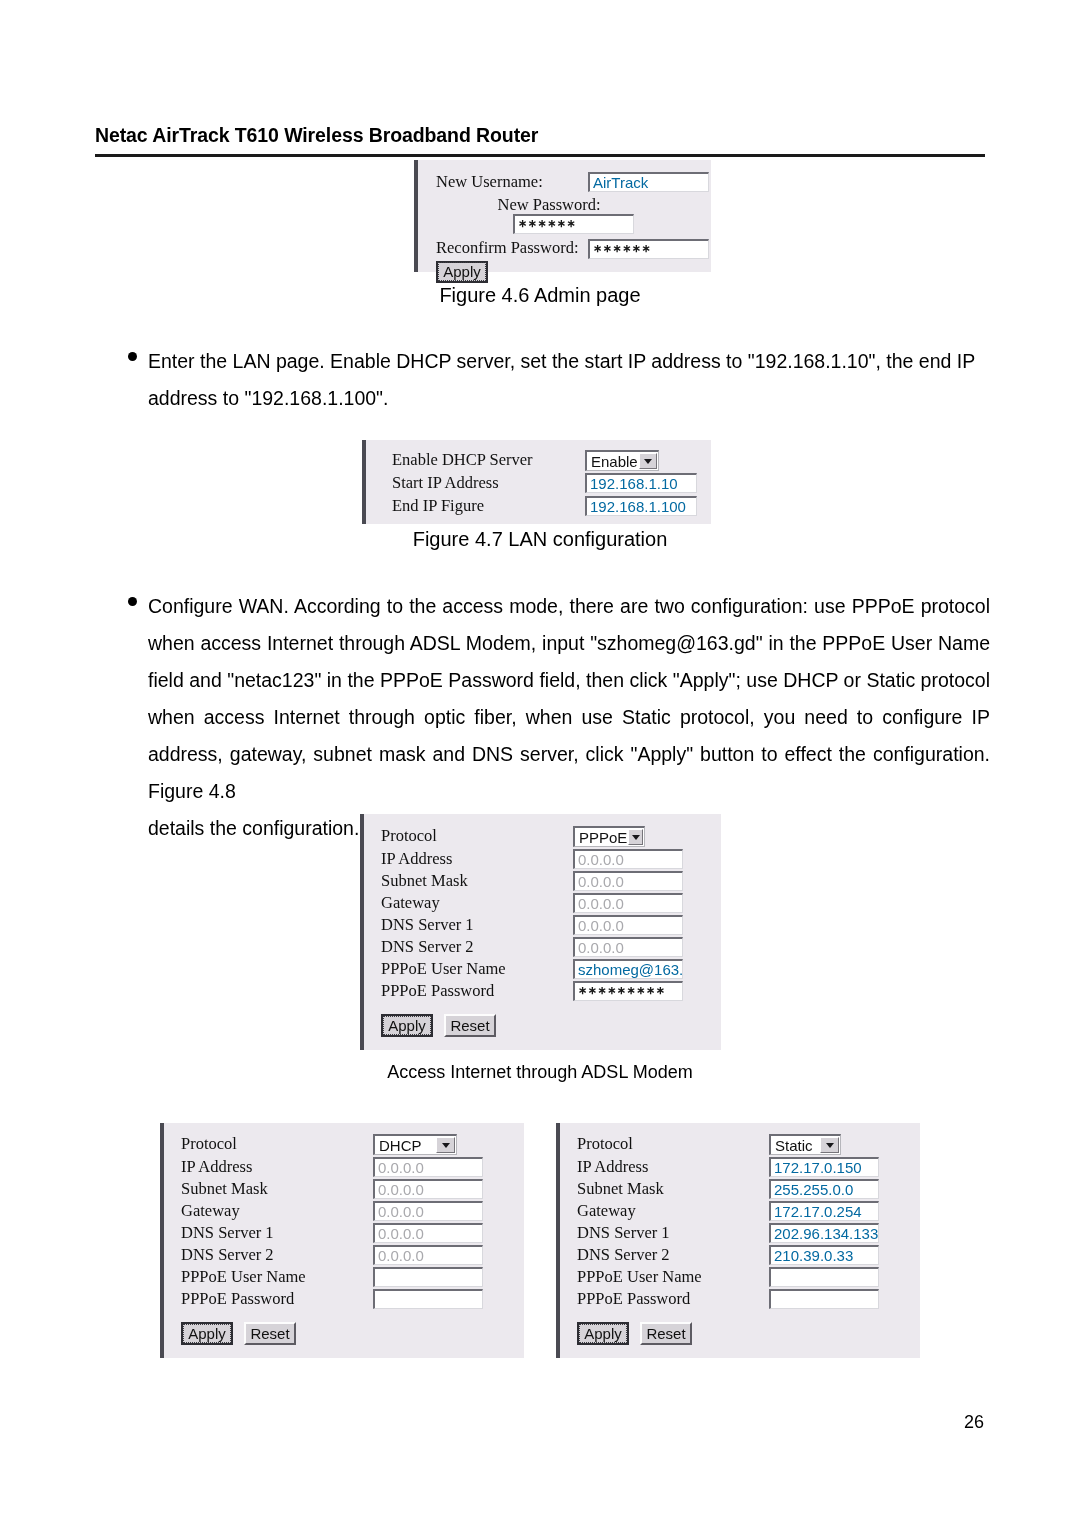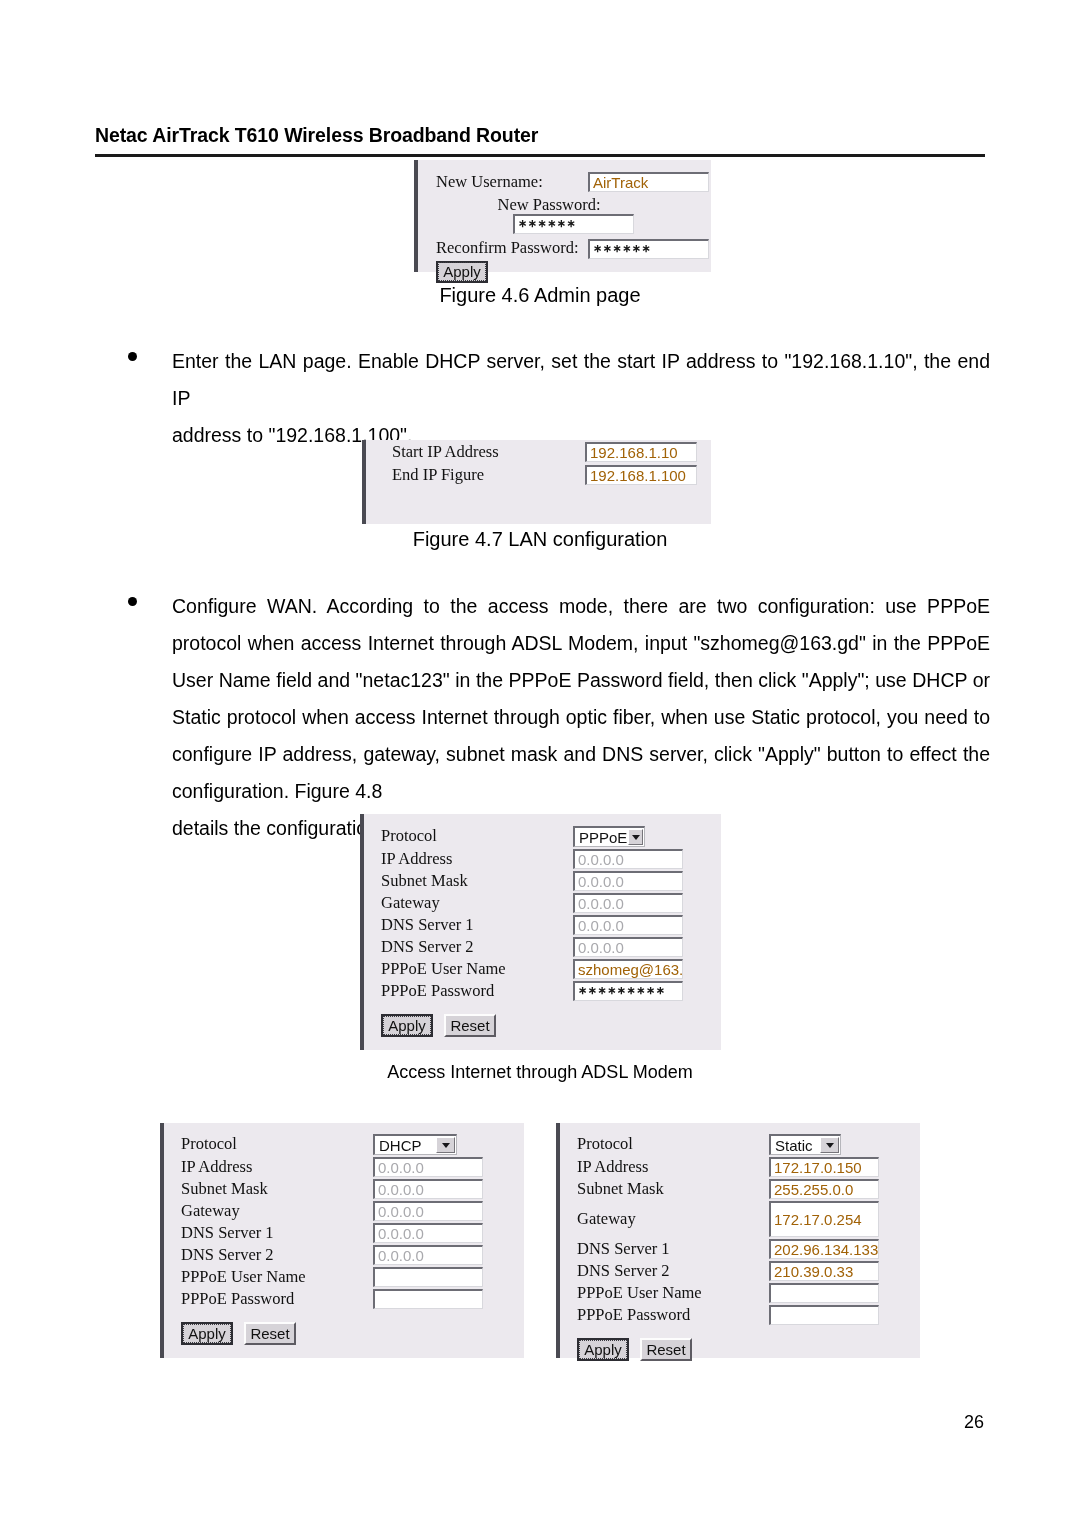--- a/index.html
+++ b/index.html
@@ -54,21 +54,21 @@
   .bullet-dot {
     position: absolute;
     left: 0;
     top: 9px;
     width: 9px;
     height: 9px;
     border-radius: 50%;
     background: #000;
   }
   .bullet-text {
-    margin-left: 44px;
+    margin-left: 20px;
     font-size: 19.5px;
     line-height: 37px;
     text-align: justify;
     text-justify: inter-word;
   }
   .bullet-text .lastline {
     display: block;
     text-align: left;
   }
 
@@ -94,21 +94,21 @@
   
   .ui-input {
     box-sizing: border-box;
     background: #ffffff;
     border-top: 2px solid #6d6d75;
     border-left: 2px solid #6d6d75;
     border-right: 1px solid #d8d8dd;
     border-bottom: 1px solid #d8d8dd;
     font-family: "Liberation Sans", sans-serif;
     font-size: 15px;
-    color: #a16207;
+    color: #0369a1;
     padding: 0 3px;
     display: flex;
     align-items: center;
     overflow: hidden;
     white-space: nowrap;
   }
   .ui-input.disabled {
     color: #a9a9ad;
   }
   .ui-input.pw {
@@ -239,20 +239,29 @@
 <div class="bullet-block" style="top:343px;">
   <span class="bullet-dot"></span>
   <div class="bullet-text">
     <span>Enter the LAN page. Enable DHCP server, set the start IP address to "192.168.1.10", the end IP</span>
     <span class="lastline">address to "192.168.1.100".</span>
   </div>
 </div>
 
 <div class="ui-box" style="left:362px; top:440px; width:349px; height:84px;">
 
+  <div class="ui-row" style="margin:10px 0 0 26px;">
+    <div class="ui-label" style="width:193px;">Enable DHCP Server</div>
+    <div class="ui-select" style="width:74px; height:21px;">
+      <div class="ui-select-value">Enable</div>
+      <div class="ui-select-arrow">
+          <i></i>
+        </div>
+    </div>
+  </div>
 
   <div class="ui-row" style="margin:2px 0 0 26px;">
     <div class="ui-label" style="width:193px;">Start IP Address</div>
     <div class="ui-input" style="width:112px; height:20px;">192.168.1.10</div>
   </div>
 
   <div class="ui-row" style="margin:3px 0 0 26px;">
     <div class="ui-label" style="width:193px;">End IP Figure</div>
     <div class="ui-input" style="width:112px; height:20px;">192.168.1.100</div>
   </div>
@@ -405,21 +414,21 @@
     <div class="ui-input" style="width:110px; height:20px;">172.17.0.150</div>
   </div>
 
   <div class="ui-row" style="margin:2px 0 0 17px;">
     <div class="ui-label" style="width:192px;">Subnet Mask</div>
     <div class="ui-input" style="width:110px; height:20px;">255.255.0.0</div>
   </div>
 
   <div class="ui-row" style="margin:2px 0 0 17px;">
     <div class="ui-label" style="width:192px;">Gateway</div>
-    <div class="ui-input" style="width:110px; height:36px;">172.17.0.254</div>
+    <div class="ui-input" style="width:110px; height:20px;">172.17.0.254</div>
   </div>
 
   <div class="ui-row" style="margin:2px 0 0 17px;">
     <div class="ui-label" style="width:192px;">DNS Server 1</div>
     <div class="ui-input" style="width:110px; height:20px;">202.96.134.133</div>
   </div>
 
   <div class="ui-row" style="margin:2px 0 0 17px;">
     <div class="ui-label" style="width:192px;">DNS Server 2</div>
     <div class="ui-input" style="width:110px; height:20px;">210.39.0.33</div>

